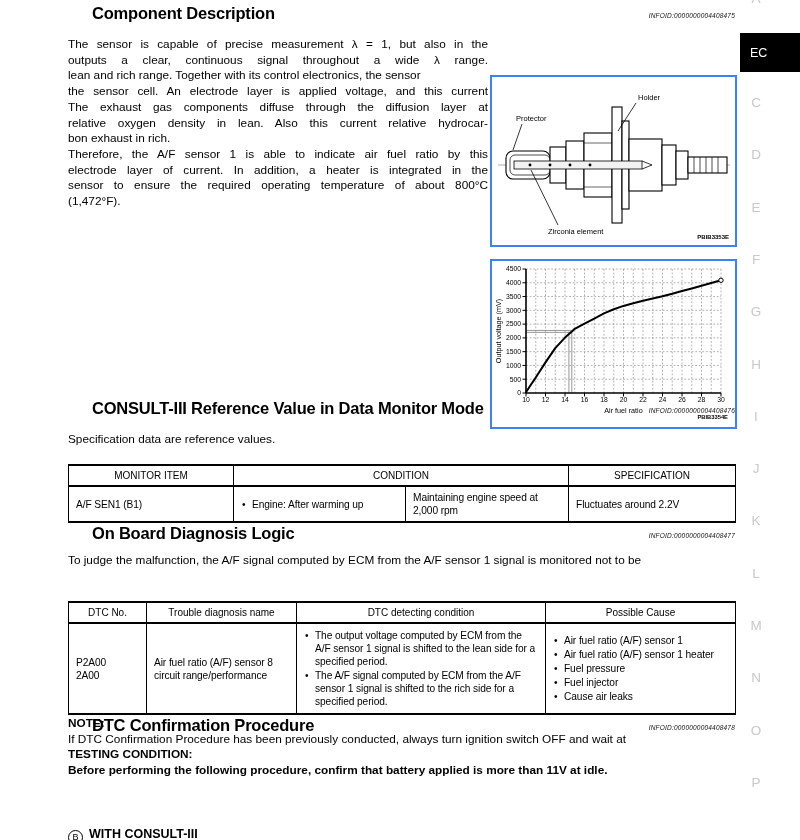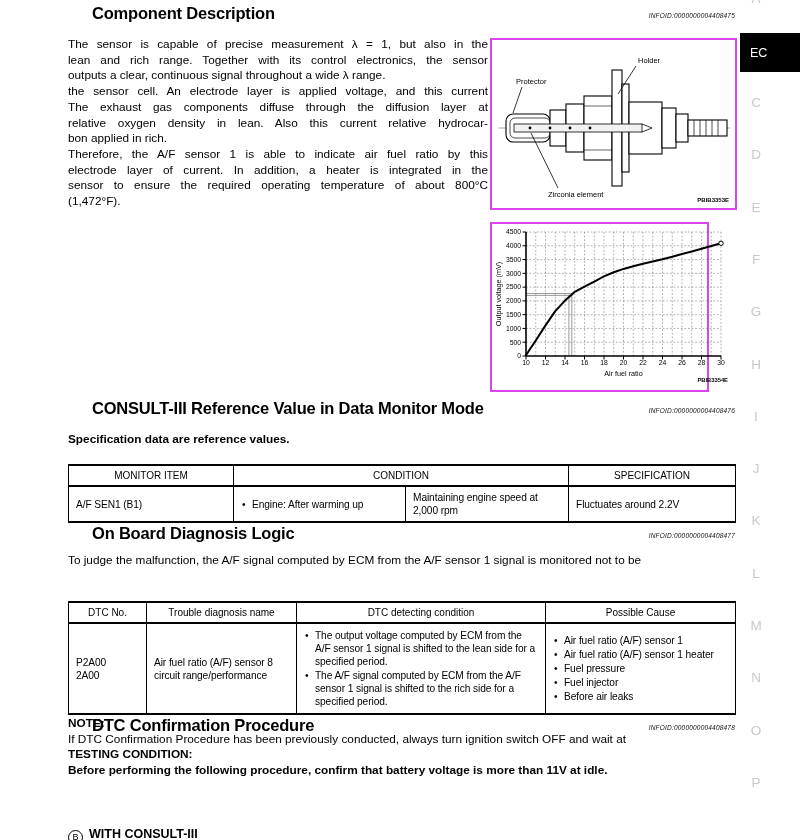--- a/index.html
+++ b/index.html
@@ -5,23 +5,23 @@
   html,body{margin:0;padding:0;background:#fff;}
   .page{position:relative;width:800px;height:840px;background:#fff;overflow:hidden;
         font-family:"Liberation Sans",sans-serif;color:#000;}
   .h1{position:absolute;left:68px;font-size:16.5px;font-weight:bold;letter-spacing:-0.2px;white-space:nowrap;margin-left:24px;}
   .infoid{position:absolute;right:65px;font-size:6.5px;font-style:italic;letter-spacing:.2px;color:#111;white-space:nowrap;}
   .bodytext{position:absolute;left:68px;width:420px;font-size:11.8px;line-height:15.7px;}
   .wide{width:667px;}
   .justify .line{text-align:justify;text-align-last:justify;}
   .justify .line:last-child,.justify .para .line:last-child{text-align-last:left;}
   .para{margin:0;}
-  .fig{position:absolute;border:2px solid #d946ef;background:#fff;box-sizing:border-box;}
+  .fig{position:absolute;border:2px solid #3b82f6;background:#fff;box-sizing:border-box;margin-top:37px;}
   #diagram-fig{left:490px;top:38px;width:247px;height:172px;}
-  #chart-fig{left:490px;top:222px;width:219px;height:170px;}
+  #chart-fig{left:490px;top:222px;width:247px;height:170px;}
   table.dtable{position:absolute;left:68px;width:667px;border-collapse:collapse;table-layout:fixed;
         border-top:2.5px solid #000;border-bottom:2.5px solid #000;}
   .dtable th{border:1px solid #000;border-bottom:2px solid #000;font-weight:normal;text-align:center;
         font-size:10px;height:19px;padding:0 2px;}
   .dtable td{border:1px solid #000;font-size:10.2px;line-height:13px;vertical-align:middle;
         padding:4px 7px;letter-spacing:-0.1px;}
   .bullet-item{position:relative;padding-left:11px;text-align:left;margin:1px 0;}
   .bullet-item::before{content:"\2022";position:absolute;left:1px;top:0;}
   .side-letter{position:absolute;left:746px;width:20px;text-align:center;font-size:13.5px;color:#c9c9c9;}
   .ec-tab{position:absolute;left:740px;top:33px;width:80px;height:39px;background:#000;color:#fff;
@@ -37,28 +37,28 @@
 <body>
 
 <div class="page">
 
   <div class="h1" style="top:4px;">Component Description</div>
   <div class="infoid" style="top:12px;">INFOID:0000000004408475</div>
 
   <div class="bodytext justify" style="top:37px;">
       <div class="para">
         <div class="line">The sensor is capable of precise measurement λ = 1, but also in the</div>
+        <div class="line">outputs a clear, continuous signal throughout a wide λ range.</div>
         <div class="line">lean and rich range. Together with its control electronics, the sensor</div>
-        <div class="line">outputs a clear, continuous signal throughout a wide λ range.</div>
       </div>
       <div class="para">
         <div class="line">the sensor cell. An electrode layer is applied voltage, and this current</div>
         <div class="line">The exhaust gas components diffuse through the diffusion layer at</div>
         <div class="line">relative oxygen density in lean. Also this current relative hydrocar-</div>
-        <div class="line">bon applied in rich.</div>
+        <div class="line">bon exhaust in rich.</div>
       </div>
       <div class="para">
         <div class="line">Therefore, the A/F sensor 1 is able to indicate air fuel ratio by this</div>
         <div class="line">electrode layer of current. In addition, a heater is integrated in the</div>
         <div class="line">sensor to ensure the required operating temperature of about 800°C</div>
         <div class="line">(1,472°F).</div>
       </div>
     </div>
 
   <div class="fig" id="diagram-fig">
@@ -190,21 +190,21 @@
         <text x="29" y="10.3" font-size="6.8" text-anchor="end">4500</text>
         <text x="131.5" y="152" font-size="7.2" text-anchor="middle">Air fuel ratio</text>
         <text x="9" y="70" font-size="7.2" text-anchor="middle" transform="rotate(-90 9 70)">Output voltage (mV)</text>
         <text x="236" y="158" font-size="5.8" text-anchor="end" font-weight="bold">PBIB3354E</text>
         <polyline points="34,131.17333333333335 38.875,123.73333333333333 43.75,116.56888888888889 53.5,101.41333333333333 63.25,87.08444444444444 73,76.61333333333334 79.82499999999999,70.55111111111111 82.75,67.79555555555555 92.5,62.55999999999999 102.25,57.60000000000001 112,52.364444444444445 121.75,48.231111111111105 131.5,44.92444444444445 141.25,42.16888888888889 151,39.68888888888888 160.75,37.484444444444435 170.5,35.28 180.25,32.8 190,30.04444444444445 199.75,27.564444444444447 209.5,24.808888888888887 219.25,22.053333333333327 229,19.29777777777778" fill="none" stroke="#000" stroke-width="2" stroke-linejoin="round" stroke-linecap="round"></polyline>
         <circle cx="229" cy="19.29777777777778" r="2.2" fill="#fff" stroke="#000"></circle>
       </svg></div>
 
   <div class="h1" style="top:399px;">CONSULT-III Reference Value in Data Monitor Mode</div>
   <div class="infoid" style="top:407px;">INFOID:0000000004408476</div>
-  <div class="bodytext" style="top:432px;width:500px;font-weight:bold;">Specification data are reference values.</div>
+  <div class="bodytext" style="top:432px;width:500px;">Specification data are reference values.</div>
 
   <table class="dtable" id="monitor-table" style="top:464px;">
     <colgroup>
         <col style="width:165px">
         <col style="width:172px">
         <col style="width:163px">
         <col style="width:167px">
       </colgroup>
     <tbody>
         <tr>
@@ -251,36 +251,36 @@
       <td>Air fuel ratio (A/F) sensor 8 circuit range/performance</td>
       <td>
             <div class="bullet-item">The output voltage computed by ECM from the A/F sensor 1 signal is shifted to the lean side for a specified period.</div>
             <div class="bullet-item">The A/F signal computed by ECM from the A/F sensor 1 signal is shifted to the rich side for a specified period.</div>
           </td>
       <td>
             <div class="bullet-item">Air fuel ratio (A/F) sensor 1</div>
             <div class="bullet-item">Air fuel ratio (A/F) sensor 1 heater</div>
             <div class="bullet-item">Fuel pressure</div>
             <div class="bullet-item">Fuel injector</div>
-            <div class="bullet-item">Before air leaks</div>
+            <div class="bullet-item">Cause air leaks</div>
           </td>
     </tr>
   </tbody>
     </table>
 
   <div class="h1" style="top:716px;">DTC Confirmation Procedure</div>
   <div class="infoid" style="top:724px;">INFOID:0000000004408478</div>
 
   <div class="bodytext wide" style="top:716px;">
     <div class="notelabel">NOTE:</div>
     <div class="justify">
         <div class="line">If DTC Confirmation Procedure has been previously conducted, always turn ignition switch OFF and wait at</div>
       </div>
     <div class="notelabel">TESTING CONDITION:</div>
-    <div class="boldline">Before performing the following procedure, confirm that battery voltage is more than 11V at idle.</div>
+    <div class="boldline">Before performing the following procedure, confirm that battery applied is more than 11V at idle.</div>
   </div>
 
   <div class="with-consult">
     <span class="circ">B</span><span>WITH CONSULT-III</span>
   </div>
 
   <div class="side-letter" style="top:-9px;">A</div>
   <div class="ec-tab">
     <span>EC</span>
   </div>

